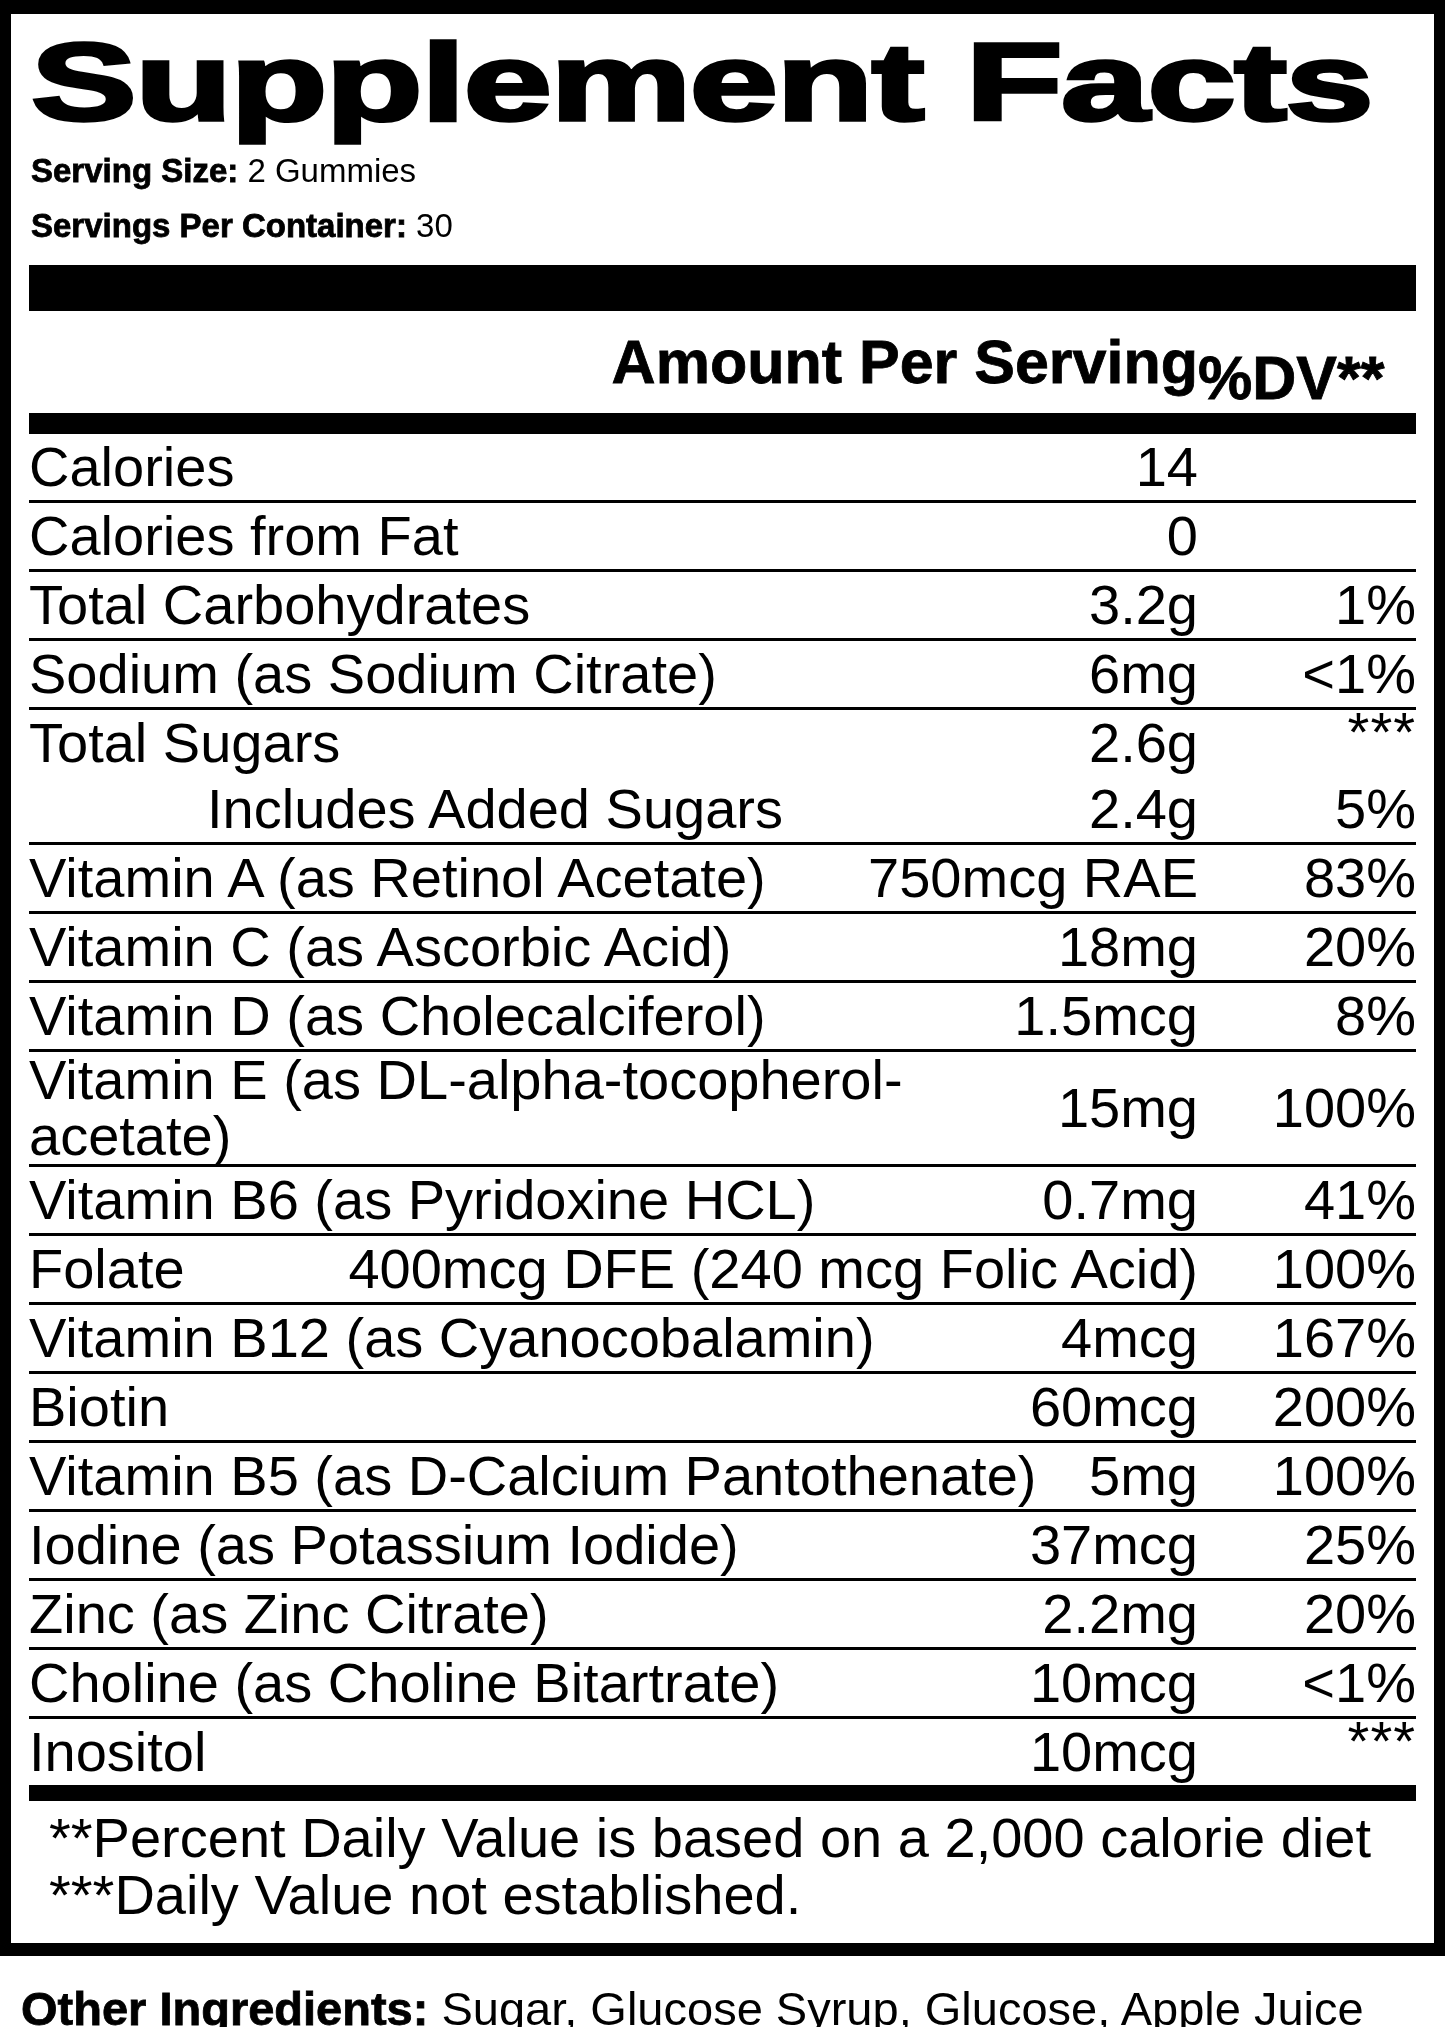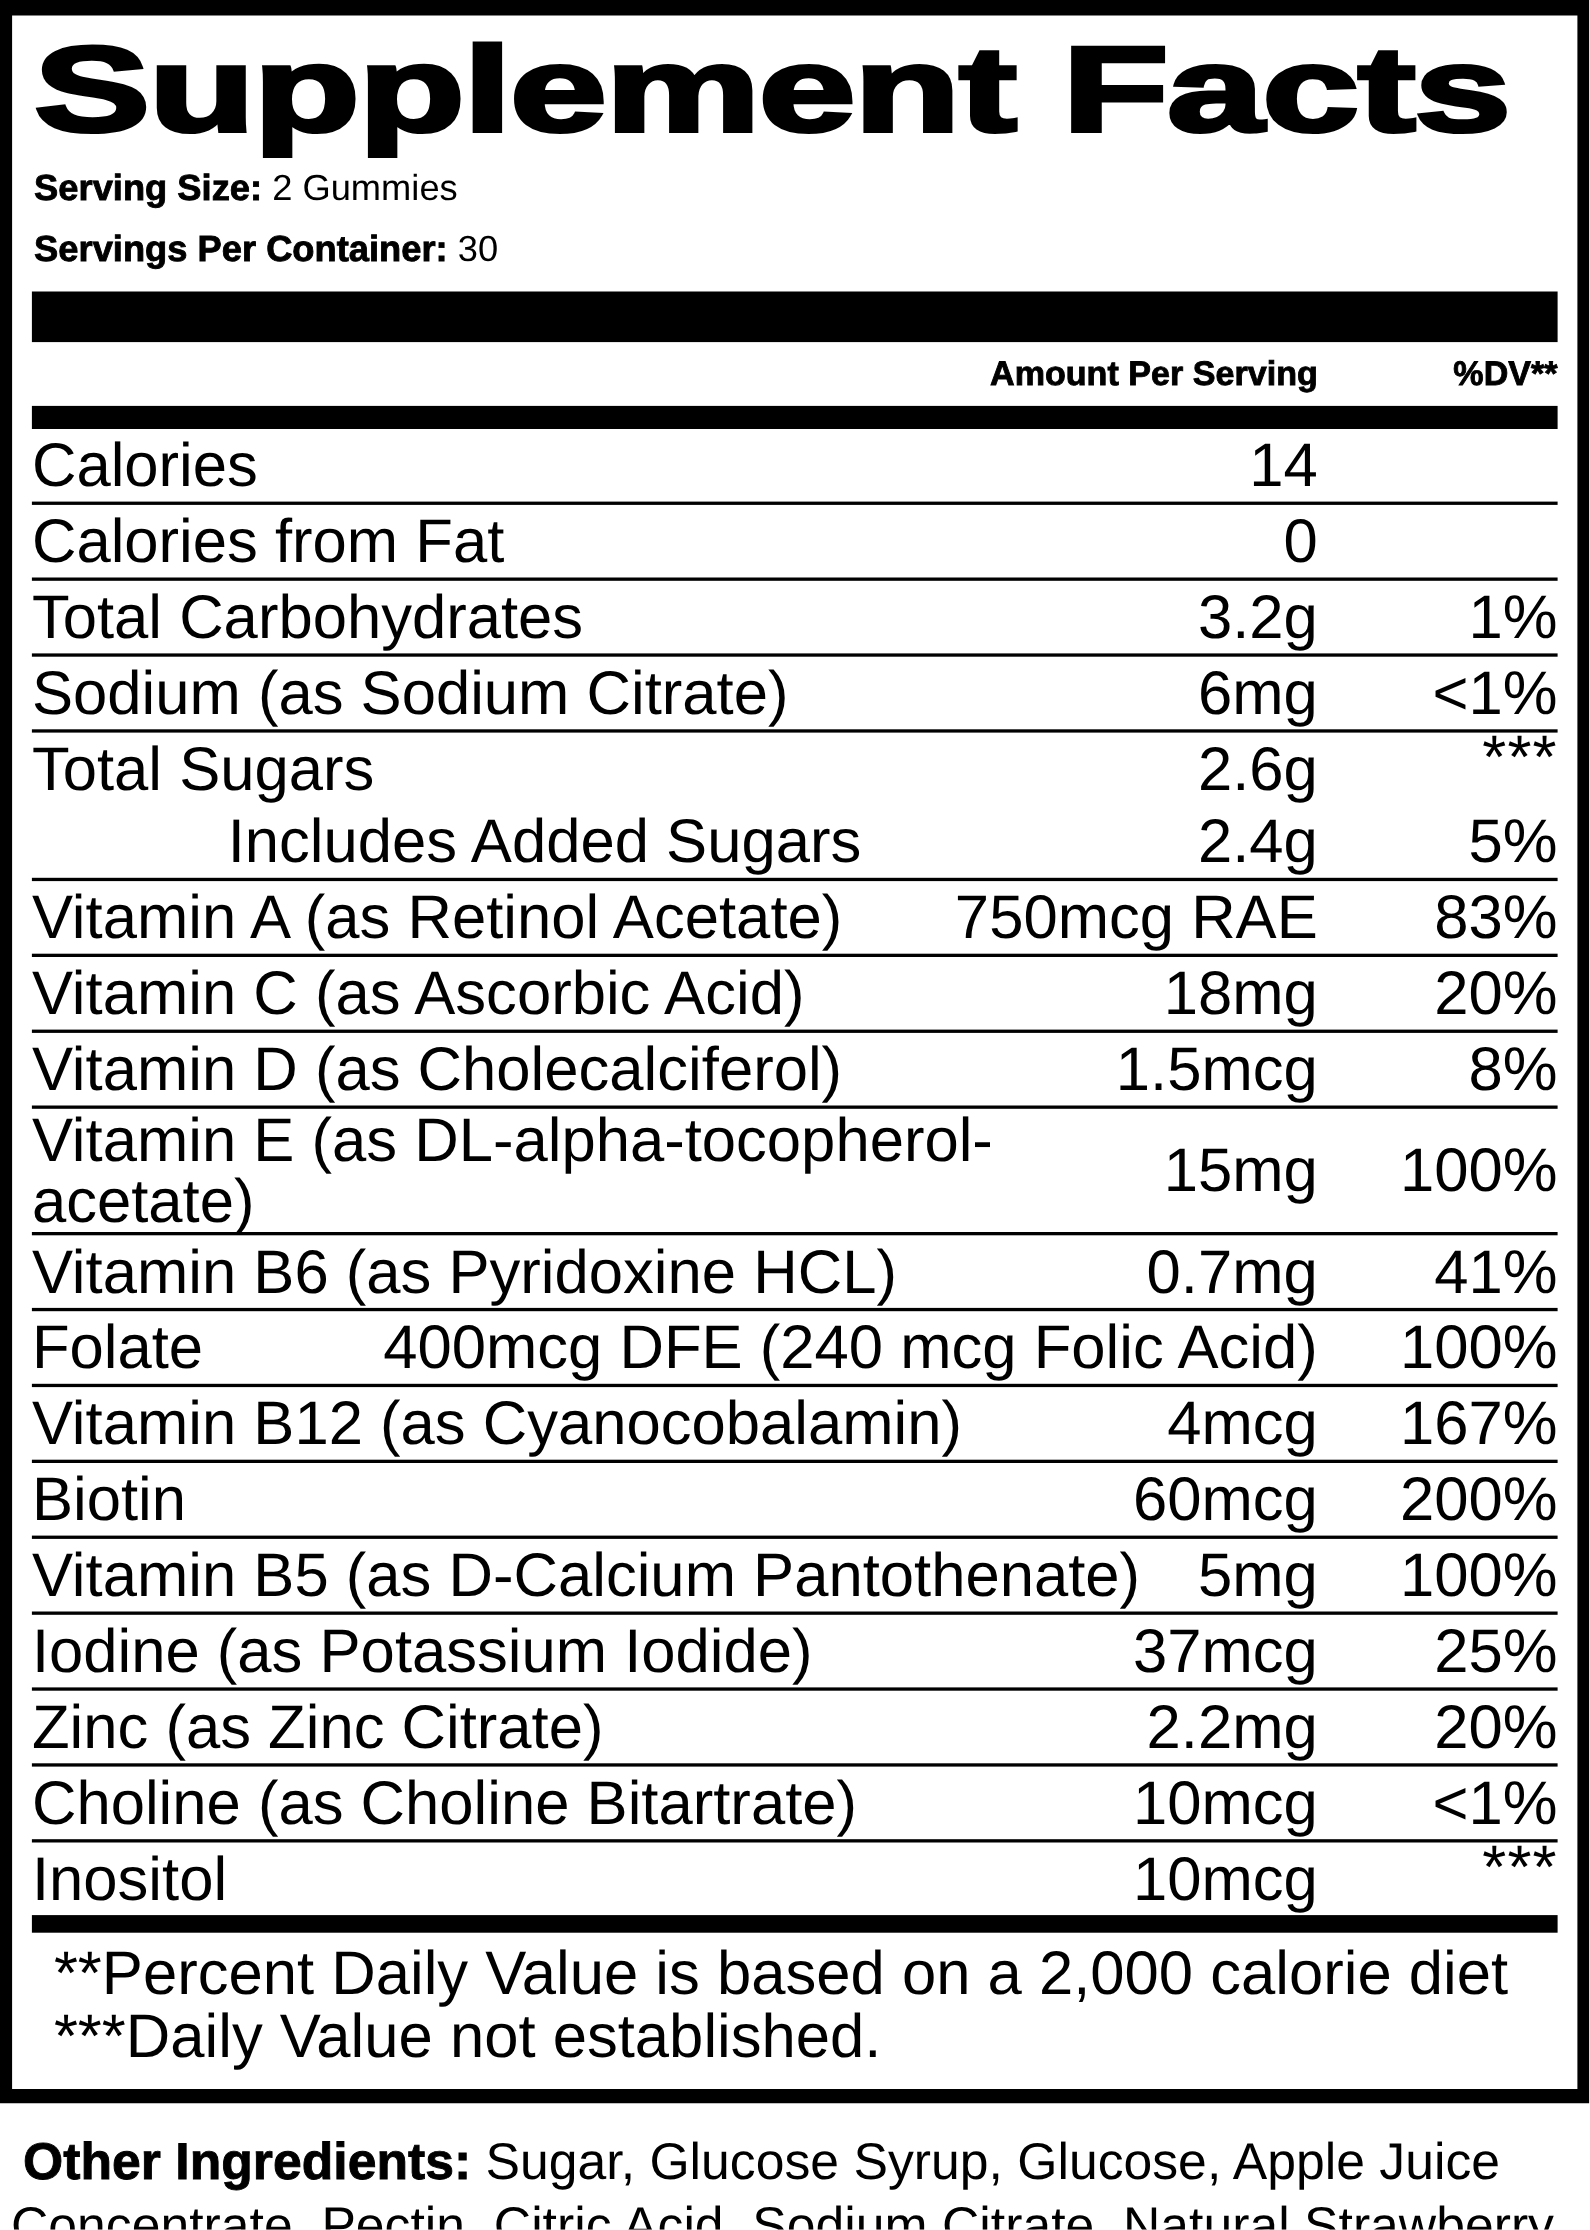--- a/index.html
+++ b/index.html
@@ -41,25 +41,25 @@
   .bar{background:#000;width:100%;}
   .bar-thick{height:46px;margin-top:12px;}
   .bar-mid{height:21px;}
   .bar-foot{height:16px;}
   .hdr-row{
     display:grid;
     grid-template-columns:1fr max-content 218px;
     align-items:center;
     min-height:58px;
     font-weight:bold;
-    font-size:31px;
+    font-size:61px;
     -webkit-text-stroke:0.8px #000;
   }
   .hdr-row .amount{text-align:right;}
-  .hdr-row .dv{text-align:right;}
+  .hdr-row .dv{text-align:left;margin-top:32px;}
   .rows{}
   .row{
     display:grid;
     grid-template-columns:1fr max-content 218px;
     align-items:center;
     min-height:66px;
     border-top:3px solid #000;
     font-size:56px;
     line-height:56px;
   }

